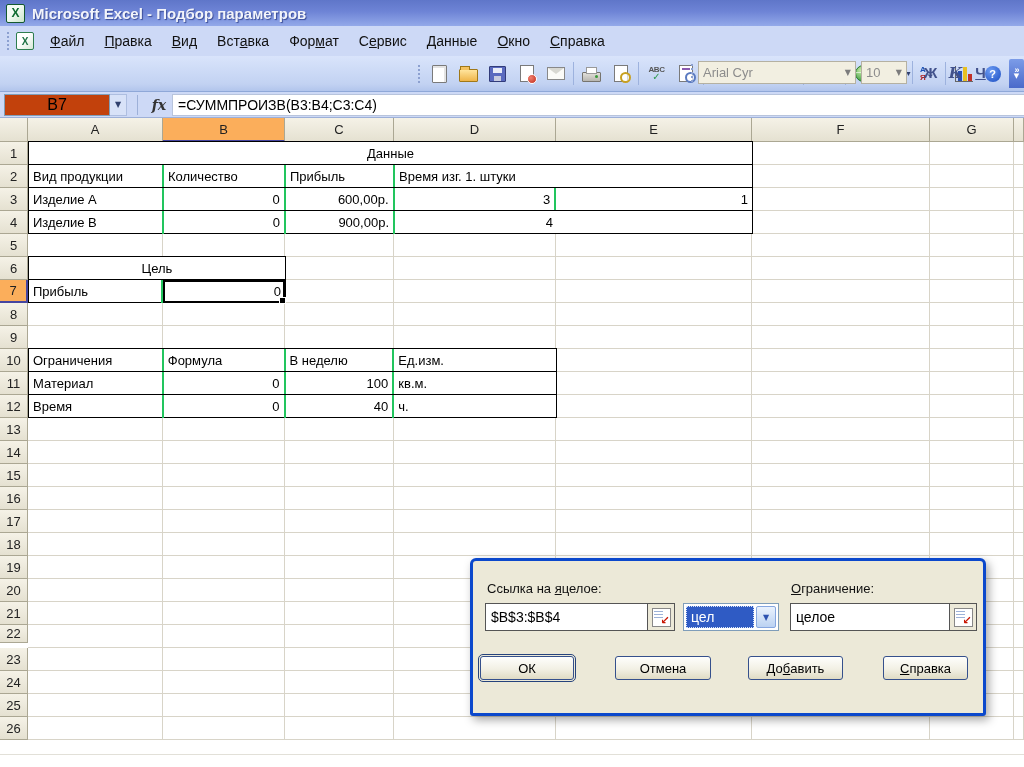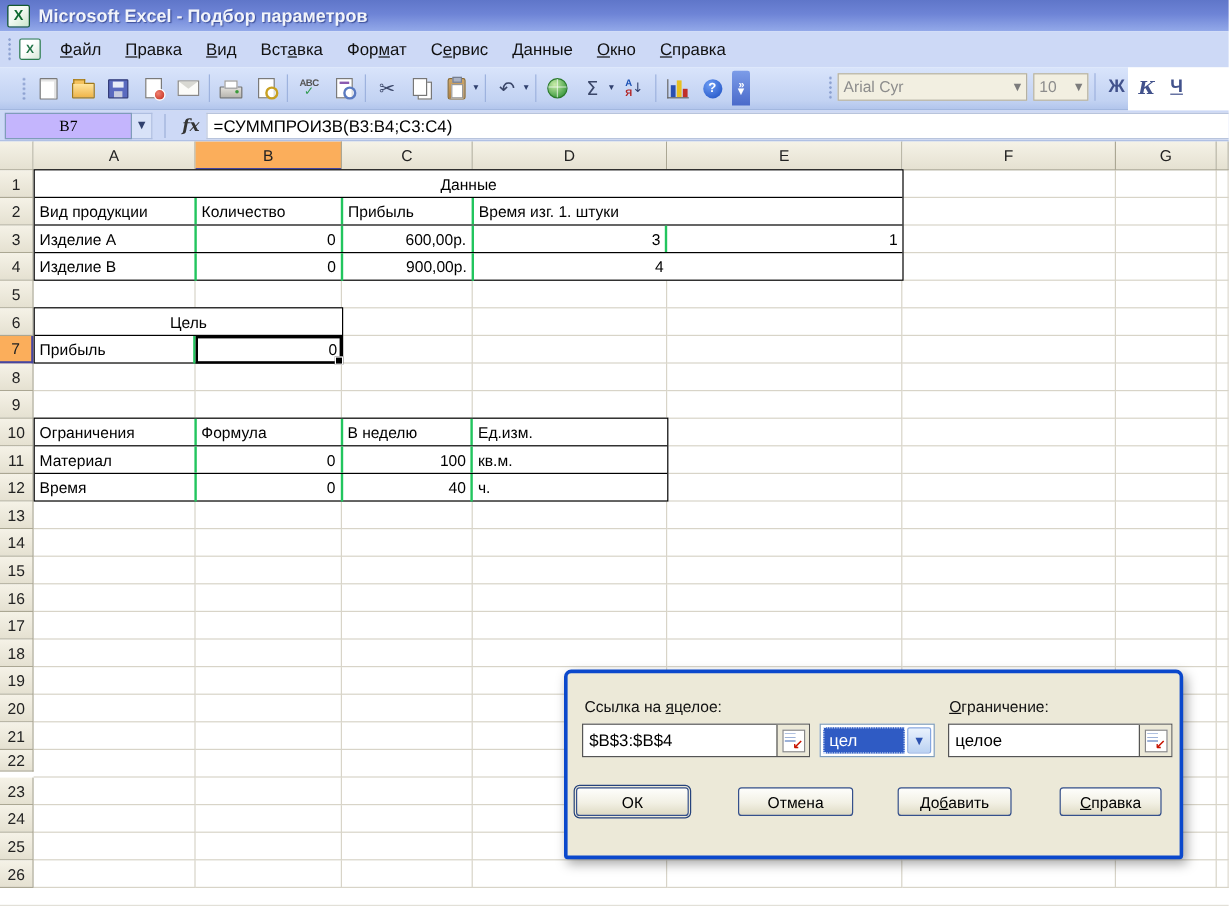--- a/index.html
+++ b/index.html
@@ -19,23 +19,23 @@
     display:flex;align-items:center;box-sizing:border-box;padding-left:2px;}
   .grip{width:4px;height:20px;margin:0 4px;background-image:radial-gradient(circle,#8CA0D0 36%,rgba(0,0,0,0) 42%);
     background-size:4px 4px;background-repeat:repeat-y;}
   .doc-icon{width:16px;height:16px;margin:0 6px 0 2px;background:linear-gradient(135deg,#FFFFFF 40%,#D8E8D8);
     border:1px solid #2E7D4F;border-radius:2px;display:flex;align-items:center;justify-content:center;
     font-size:10px;font-weight:bold;color:#1E7145;}
   .doc-icon::before{content:"X";}
   .menu-item{font-size:14px;color:#111;padding:4px 10px;cursor:default;}
   .menu-item u{text-decoration:underline;}
   
-  .toolbar{position:absolute;left:0;top:56px;width:940px;height:36px;
+  .toolbar{position:absolute;left:0;top:56px;width:1024px;height:36px;
     background:linear-gradient(180deg,#D9E4FB 0%,#C2D2F2 80%,#B2C5EC 100%);
-    border-bottom:1px solid #8FA8D8;display:flex;align-items:center;box-sizing:border-box;padding-left:14px;}
+    border-bottom:1px solid #8FA8D8;display:flex;align-items:center;box-sizing:border-box;padding-left:14px;justify-content:flex-end;}
   .tbtn{width:29px;height:27px;display:flex;align-items:center;justify-content:center;position:relative;}
   .caret{font-size:7px;color:#30406E;margin-left:-3px;width:9px;text-align:center;}
   .tsep{width:1px;height:23px;background:#9DB2DE;margin:0 3px;}
   .glyph{font-family:"DejaVu Sans",sans-serif;font-size:16px;color:#3A4668;line-height:1;}
   .ic{position:relative;}
   .ic-new{width:13px;height:16px;background:#fff;border:1px solid #7A7A7A;border-radius:1px;
     box-shadow:inset -2px 2px 0 #E4E4E4;}
   .ic-open{width:17px;height:11px;background:linear-gradient(180deg,#FFE49C,#EFB54A);
     border:1px solid #A07818;border-radius:1px;margin-top:4px;}
   .ic-open::before{content:"";position:absolute;left:0;top:-4px;width:8px;height:3px;
@@ -91,22 +91,22 @@
   .options-btn .o2{font-size:7px;font-family:"DejaVu Sans",sans-serif;}
   .fmt{position:absolute;left:686px;top:4px;display:flex;align-items:center;}
   .fcombo{height:23px;background:#F2EFE1;border:1px solid #B5B1A2;color:#8C8C8C;font-size:13px;
     display:flex;align-items:center;justify-content:space-between;padding:0 4px;box-sizing:border-box;}
   .fcombo .dd{font-size:8px;color:#7C7C7C;font-family:"DejaVu Sans",sans-serif;}
   .fmt-btn{width:25px;height:25px;display:flex;align-items:center;justify-content:center;
     color:#42528C;font-weight:bold;font-size:15px;}
   
   .formulabar{position:absolute;left:0;top:92px;width:1024px;height:26px;background:#CDD9F6;
     border-bottom:1px solid #9DB0D8;display:flex;align-items:center;box-sizing:border-box;}
-  .namebox{width:104px;height:20px;margin-left:4px;background:#c4b5fd;border:1px solid #7F9DB9;
-    font-size:13px;display:flex;align-items:center;justify-content:center;font-family:Liberation Serif, serif;}
+  .namebox{width:104px;height:20px;margin-left:4px;background:#c2410c;border:1px solid #7F9DB9;
+    font-size:16px;display:flex;align-items:center;justify-content:center;}
   .namebox-drop{width:16px;height:20px;display:flex;align-items:center;justify-content:center;
     font-size:8px;color:#30406E;font-family:"DejaVu Sans",sans-serif;border:1px solid #AEBEE0;
     border-left:none;background:#D8E2F8;}
   .fbar-sep{width:1px;height:20px;background:#9DB0D8;margin:0 8px 0 10px;}
   .fx{font-family:"DejaVu Serif",serif;font-style:italic;font-weight:bold;font-size:14px;color:#333;
     width:26px;text-align:center;}
   .formula-input{flex:1;height:20px;background:#fff;border:1px solid #B8C4DC;border-right:none;
     font-size:14px;display:flex;align-items:center;padding-left:5px;}
   
   #grid{position:absolute;left:0;top:118px;width:1024px;height:622px;background:#fff;}

